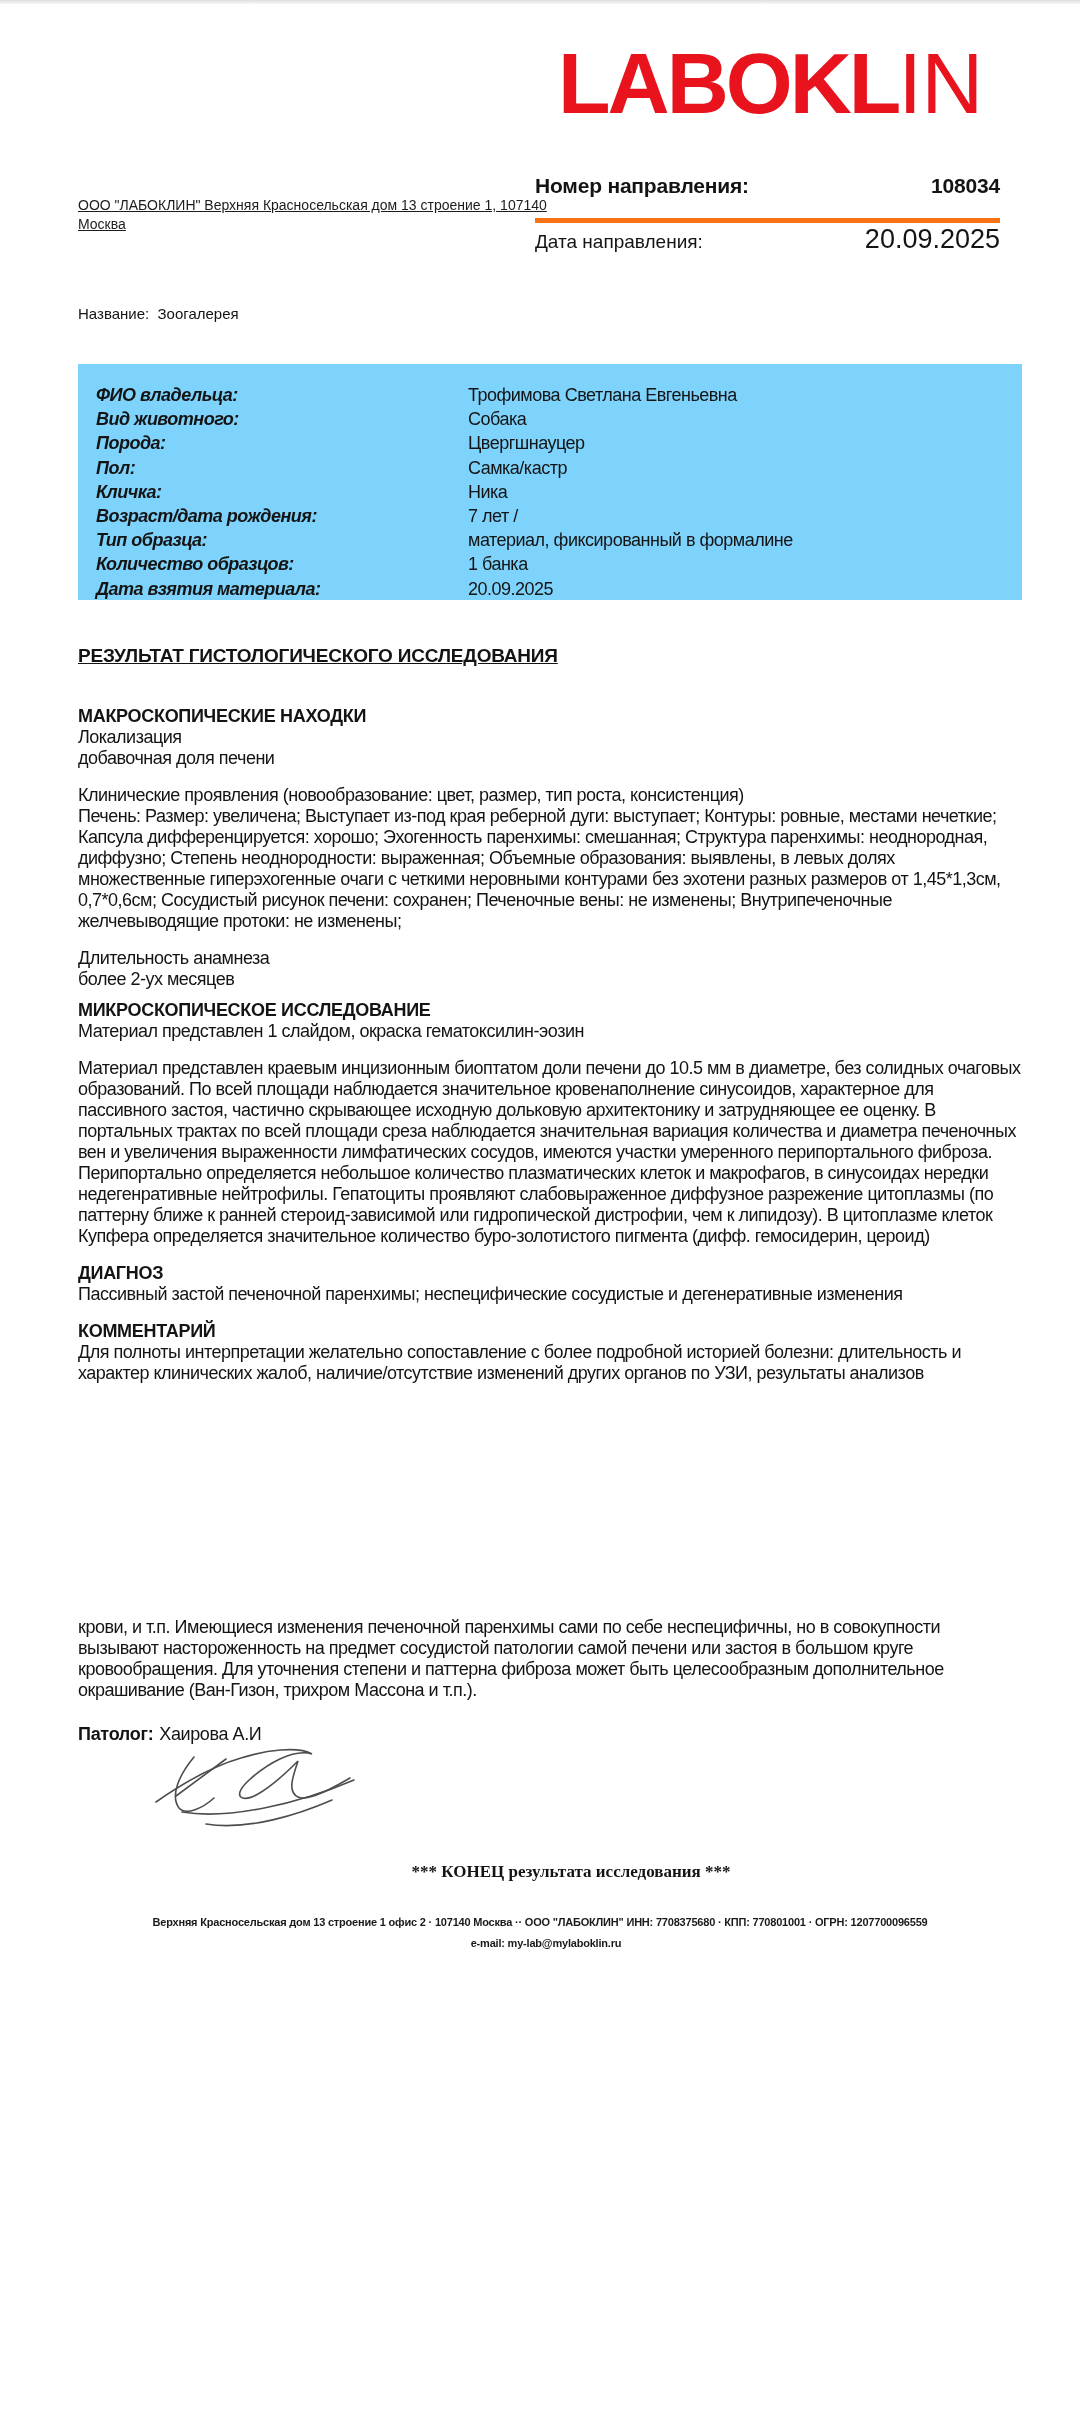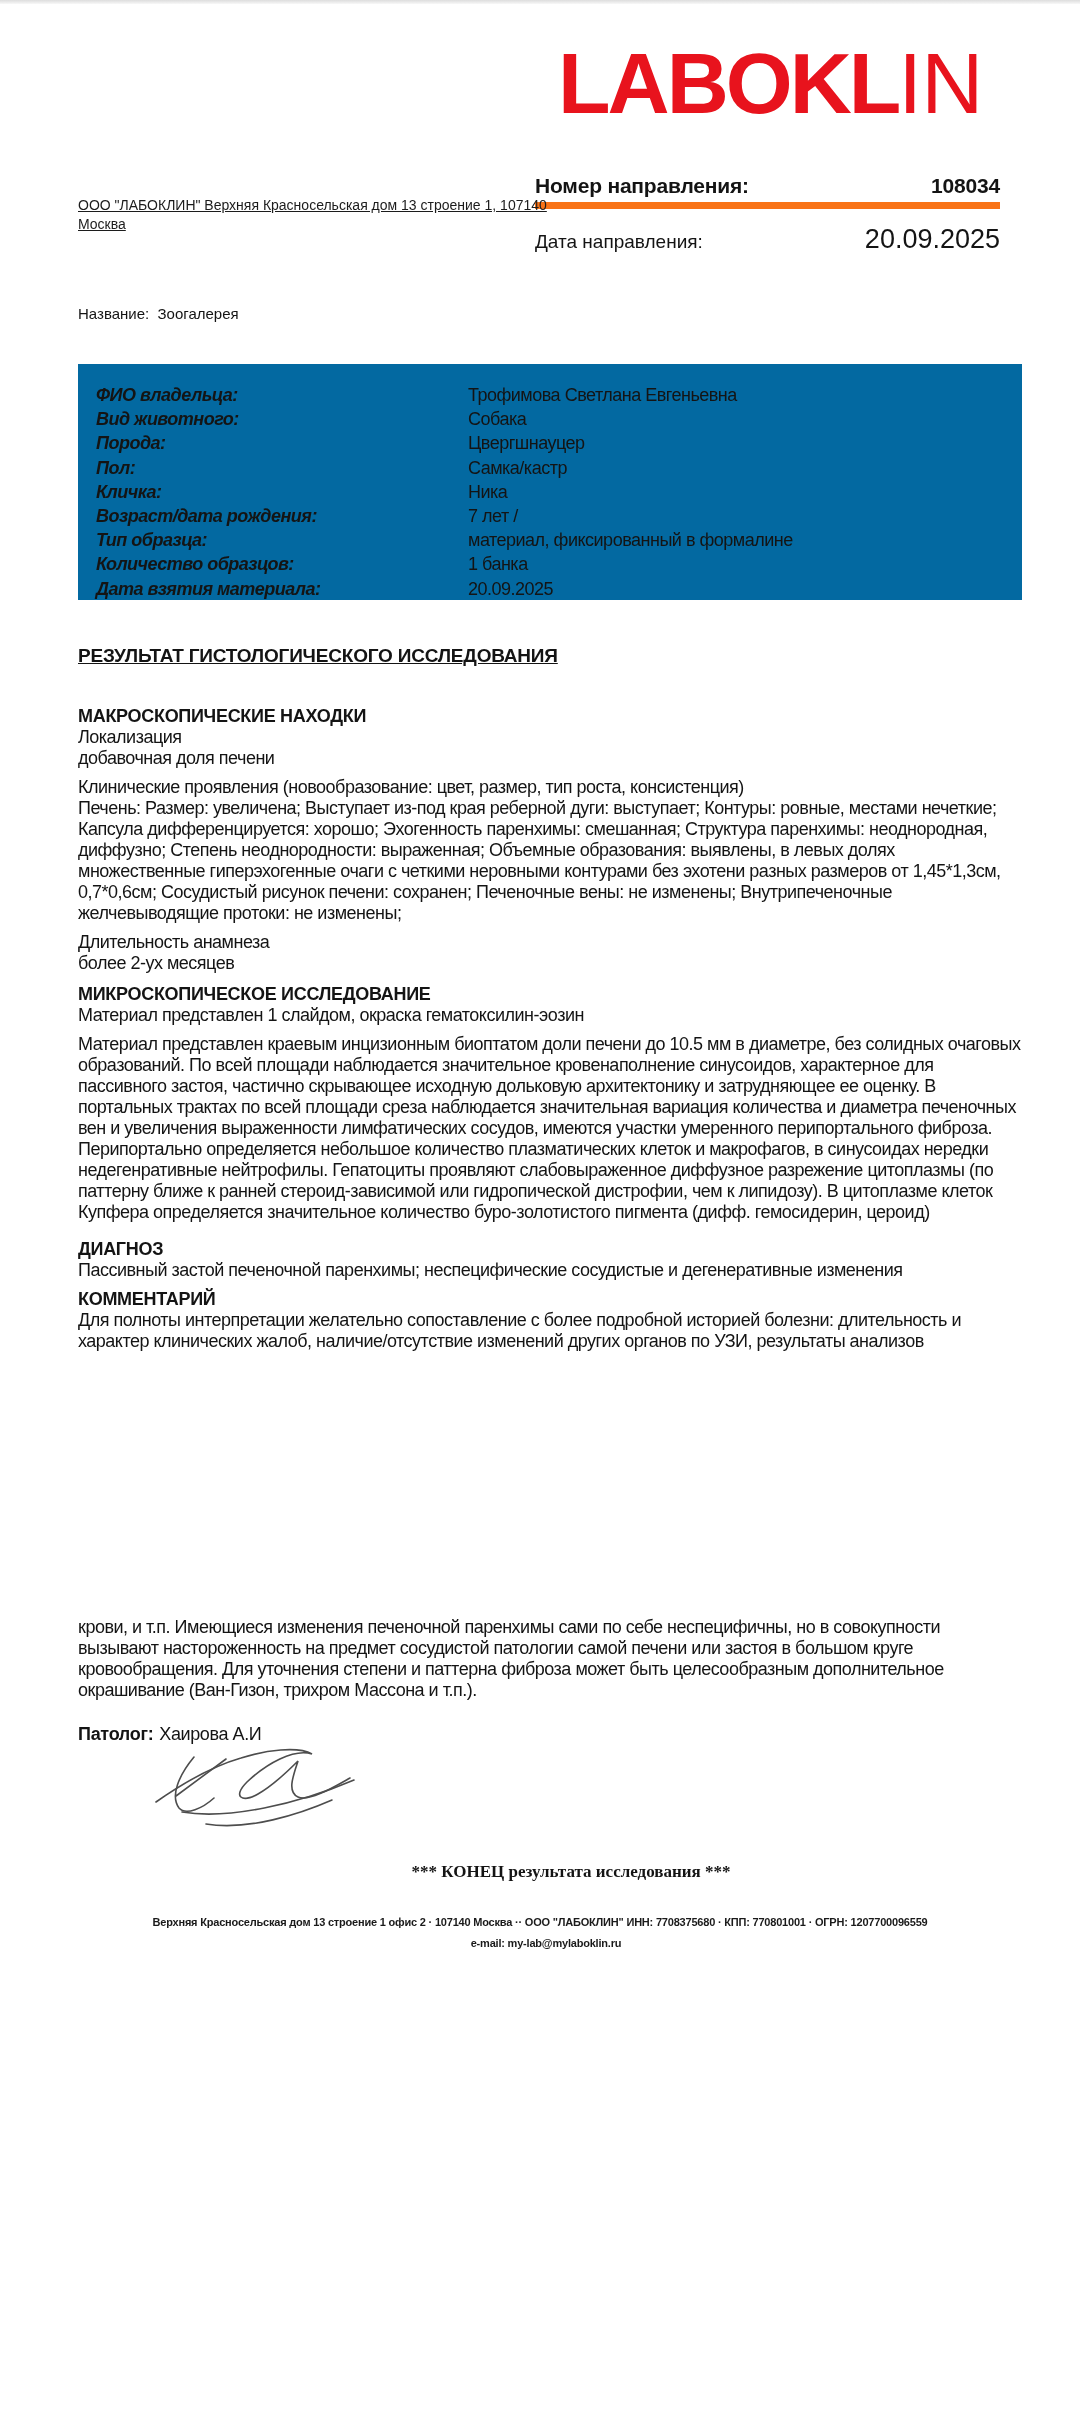--- a/index.html
+++ b/index.html
@@ -11,48 +11,48 @@
     background:linear-gradient(#dddddd,#f8f8f8); }
 
   
   .logo { position:absolute; top:40px; left:558px; font-size:86px; line-height:1;
     font-weight:700; color:#e8131d; letter-spacing:-3px; white-space:nowrap; }
   .logo .light { font-weight:400; letter-spacing:-1px; }
 
   
   .ref-number { position:absolute; top:174px; left:535px; width:465px;
     display:flex; justify-content:space-between; align-items:baseline;
-    border-bottom:7px solid #f97316; padding-bottom:4px;
+    border-bottom:5px solid #f97316; padding-bottom:20px;
     font-size:21px; font-weight:700; letter-spacing:-0.2px; }
   .ref-date { position:absolute; top:224px; left:535px; width:465px;
     display:flex; justify-content:space-between; align-items:baseline;
     font-size:19px; }
   .ref-date .val { font-size:27px; }
 
   
   .sender { position:absolute; top:196px; left:78px; width:470px;
     font-size:14px; line-height:19px; text-decoration:underline; color:#1c1c1c; }
   .client { position:absolute; top:263px; left:78px; font-size:15px;
     line-height:20.5px; white-space:pre-wrap; }
 
   
   .patient-box { position:absolute; top:364px; left:78px; width:944px; height:236px;
-    background:#0369a1; box-sizing:border-box; padding:19px 0 0 18px; }
+    background:#7dd3fc; box-sizing:border-box; padding:19px 0 0 18px; }
   .prow { display:flex; line-height:24.2px; font-size:18px; letter-spacing:-0.5px; }
   .plabel { width:350px; font-weight:700; font-style:italic; flex:none; }
   .pvalue { flex:1;margin-left:22px; }
 
   
   .result { position:absolute; top:645px; left:78px; width:945px;
     font-size:18px; line-height:21px; letter-spacing:-0.5px; }
   .result-title { font-size:19px; font-weight:700; text-decoration:underline;
     letter-spacing:-0.2px; margin-bottom:40px; }
   .h { font-weight:700; letter-spacing:-0.3px; }
   .g1 { margin-top:16px; }
-  .gap22 { margin-top:8px; }
+  .gap22 { margin-top:16px; }
   .gap16 { margin-top:16px; }
   .gap10 { margin-top:10px; }
 
   .comment2 { position:absolute; top:1617px; left:78px; width:945px;
     font-size:18px; line-height:21px; letter-spacing:-0.5px; }
   .patolog { position:absolute; top:1724px; left:78px; font-size:18px;
     letter-spacing:-0.4px; }
   .patolog .h { margin-right:6px;margin-top:28px; }
 
   .signature { position:absolute; top:1742px; left:148px; }

